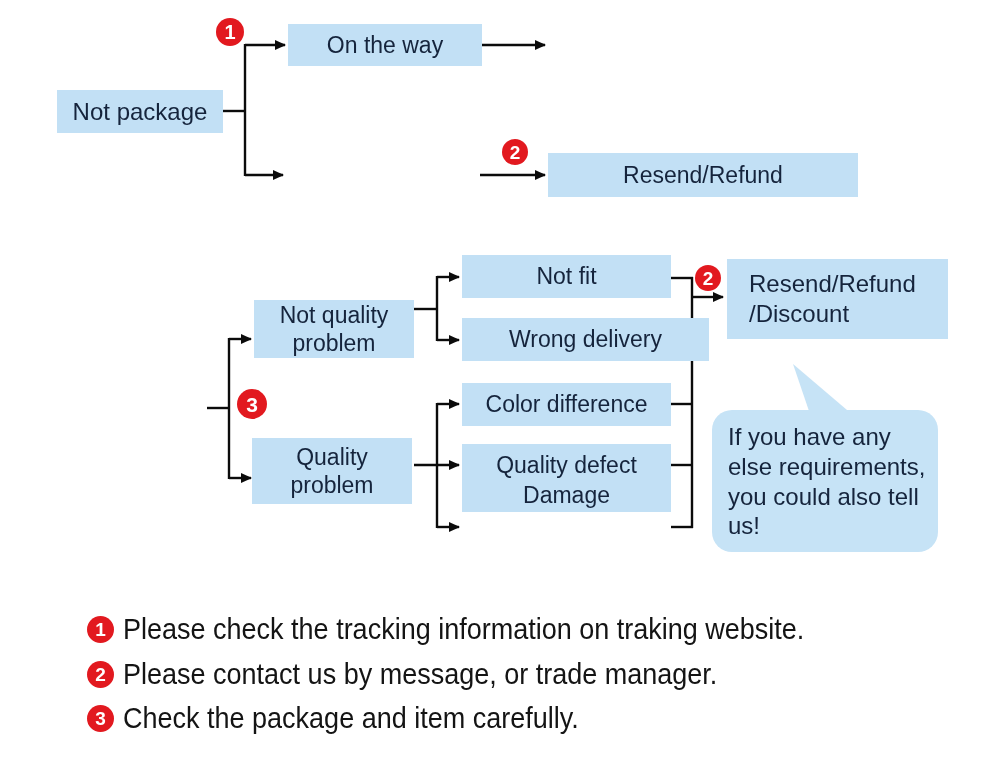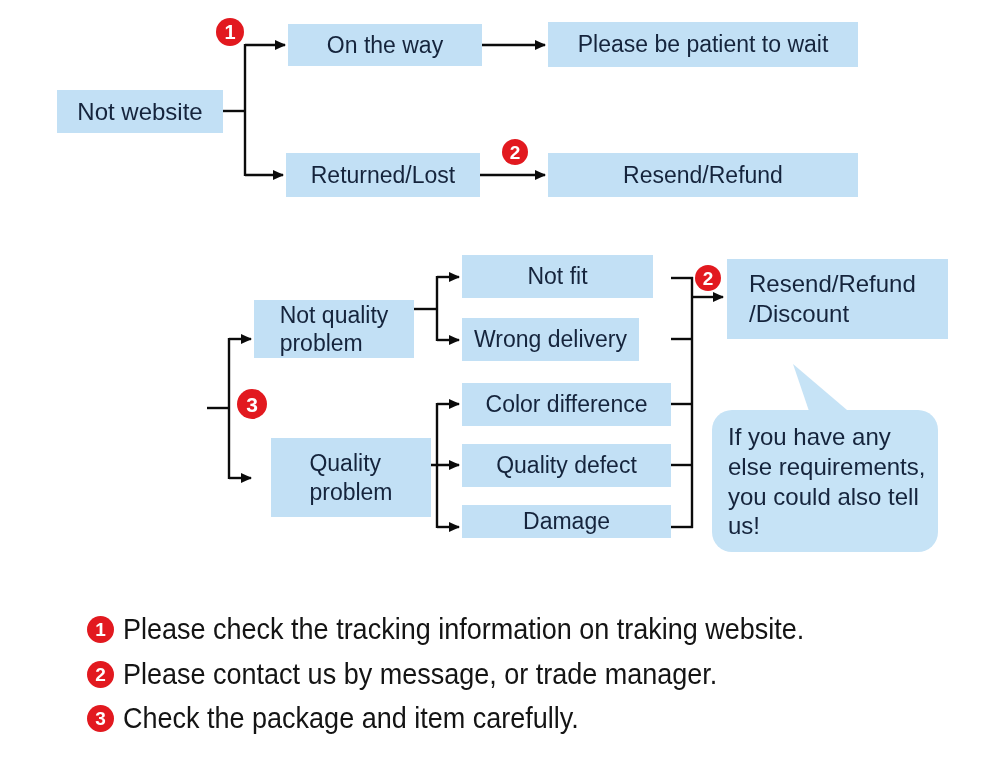--- a/index.html
+++ b/index.html
@@ -20,21 +20,21 @@
     font-family:"Liberation Sans", sans-serif;
     overflow:hidden;
   }
   .wires{position:absolute;left:0;top:0;width:1000px;height:759px;z-index:1;pointer-events:none;}
   .node{
     position:absolute;z-index:2;
     background:var(--box-fill);
     color:var(--text-dark);
     display:flex;align-items:center;justify-content:center;
     font-size:23px;line-height:1.23;
-    white-space:pre-line;text-align:left;
+    white-space:pre-line;text-align:center;
   }
   .node.big{font-size:24px;}
   .node.left-align{justify-content:flex-start;text-align:left;padding-left:22px;}
   .badge{
     position:absolute;z-index:3;
     background:var(--badge-red);color:#fff;
     border-radius:50%;
     display:flex;align-items:center;justify-content:center;
     font-weight:bold;line-height:1;
   }
@@ -99,35 +99,33 @@
       <line x1="671" y1="404" x2="693" y2="404"></line>
       <line x1="671" y1="465" x2="693" y2="465"></line>
       <line x1="671" y1="527" x2="693" y2="527"></line>
       <line x1="692" y1="277" x2="692" y2="528"></line>
       <line x1="692" y1="297" x2="723" y2="297" marker-end="url(#arr)"></line>
     </g>
 
     <polygon points="793,364 847,410 810,414" fill="var(--bubble-fill)"></polygon>
   </svg>
 
-  <div class="node big" style="left:57px;top:90px;width:166px;height:43px">Not website</div>
+  <div class="node big" style="left:57px;top:90px;width:166px;height:43px">Not package</div>
   <div class="node" style="left:288px;top:24px;width:194px;height:42px">On the way</div>
-  <div class="node" style="left:548px;top:22px;width:310px;height:45px">Please be patient to wait</div>
-  <div class="node" style="left:286px;top:153px;width:194px;height:44px">Returned/Lost</div>
   <div class="node" style="left:548px;top:153px;width:310px;height:44px">Resend/Refund</div>
 
   <div class="node" style="left:254px;top:300px;width:160px;height:58px">Not quality
 problem</div>
-  <div class="node" style="left:271px;top:438px;width:160px;height:79px">Quality
+  <div class="node" style="left:252px;top:438px;width:160px;height:66px">Quality
 problem</div>
-  <div class="node" style="left:462px;top:255px;width:191px;height:43px">Not fit</div>
-  <div class="node" style="left:462px;top:318px;width:177px;height:43px">Wrong delivery</div>
+  <div class="node" style="left:462px;top:255px;width:209px;height:43px">Not fit</div>
+  <div class="node" style="left:462px;top:318px;width:247px;height:43px">Wrong delivery</div>
   <div class="node" style="left:462px;top:444px;width:209px;height:43px">Quality defect</div>
   <div class="node" style="left:462px;top:383px;width:209px;height:43px">Color difference</div>
-  <div class="node" style="left:462px;top:505px;width:209px;height:33px">Damage</div>
+  <div class="node" style="left:462px;top:479px;width:209px;height:33px">Damage</div>
   <div class="node big left-align" style="left:727px;top:259px;width:221px;height:80px">Resend/Refund
 /Discount</div>
 
   <div class="bubble" style="left:712px;top:410px;width:226px;height:142px">If you have any
 else requirements,
 you could also tell
 us!</div>
 
   <div class="badge" style="left:216px;top:18px;width:28px;height:28px;font-size:20px">1</div>
   <div class="badge" style="left:502px;top:139px;width:26px;height:26px;font-size:19px">2</div>

